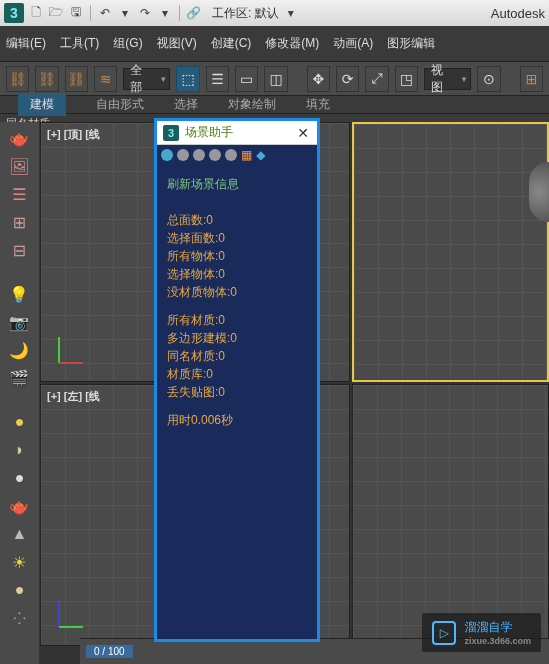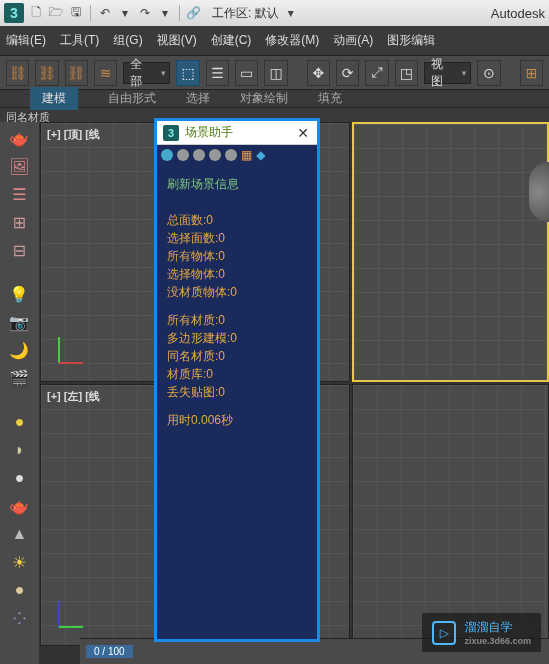--- a/index.html
+++ b/index.html
@@ -37,21 +37,21 @@
       display: inline-flex;
       align-items: center;
       justify-content: center;
       color: #444;
       font-size: 12px;
     }
     .qat-sep { width: 1px; height: 16px; background: #aaa; margin: 0 2px; }
     .title-text { margin-left: 6px; color: #333; font-size: 12px; }
     .title-right { margin-left: auto; color: #333; font-size: 13px; }
     .menu-bar {
-      height: 30px;
+      height: 36px;
       background: #3a3a3a;
       display: flex;
       align-items: center;
       padding: 0 6px;
       gap: 14px;
       border-bottom: 1px solid #222;
     }
     .menu-item { color: #ddd; font-size: 12px; cursor: default; }
     .toolbar-row {
       height: 34px;
@@ -92,21 +92,21 @@
       position: absolute;
       right: 4px;
       color: #999;
       font-size: 9px;
     }
     .sub-tabs {
       height: 18px;
       background: #3a3a3a;
       display: flex;
       align-items: center;
-      padding-left: 30px;
+      padding-left: 18px;
       gap: 30px;
       border-bottom: 1px solid #222;
     }
     .sub-tab { color: #aaa; font-size: 12px; }
     .sub-tab.active {
       color: #ddd;
       background: #2a5a7a;
       padding: 3px 12px;
     }
     .ribbon-label {

